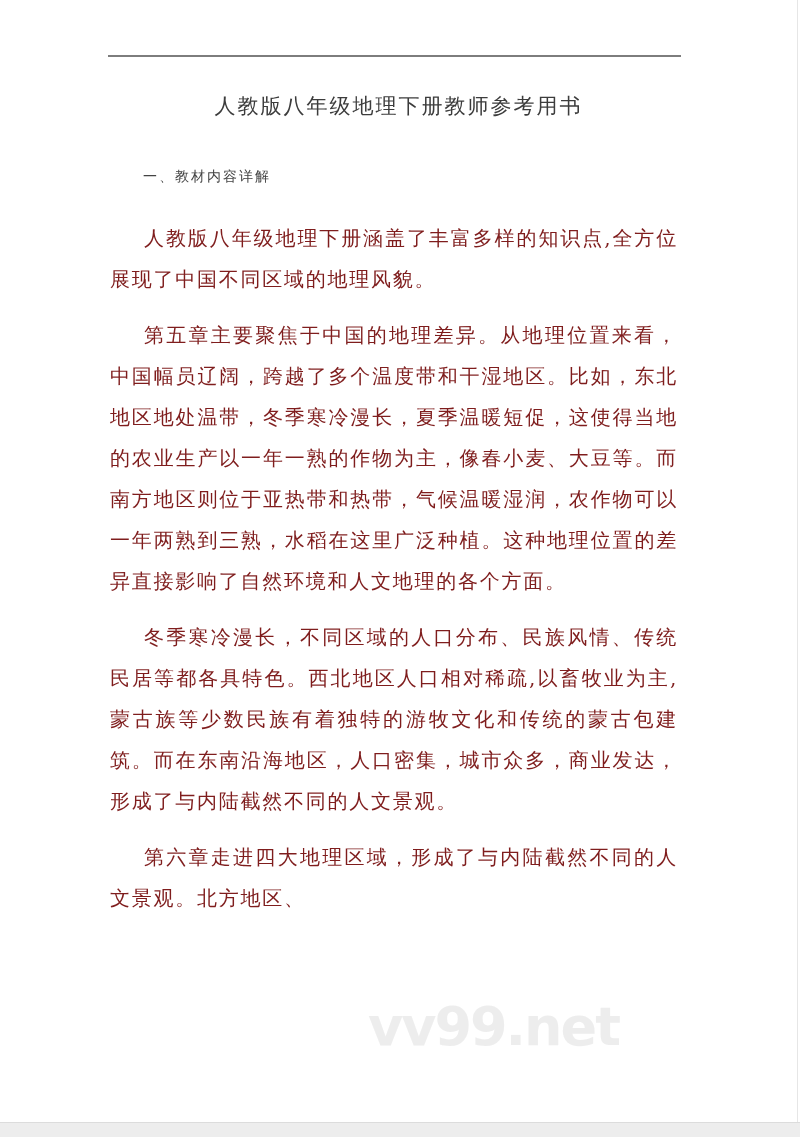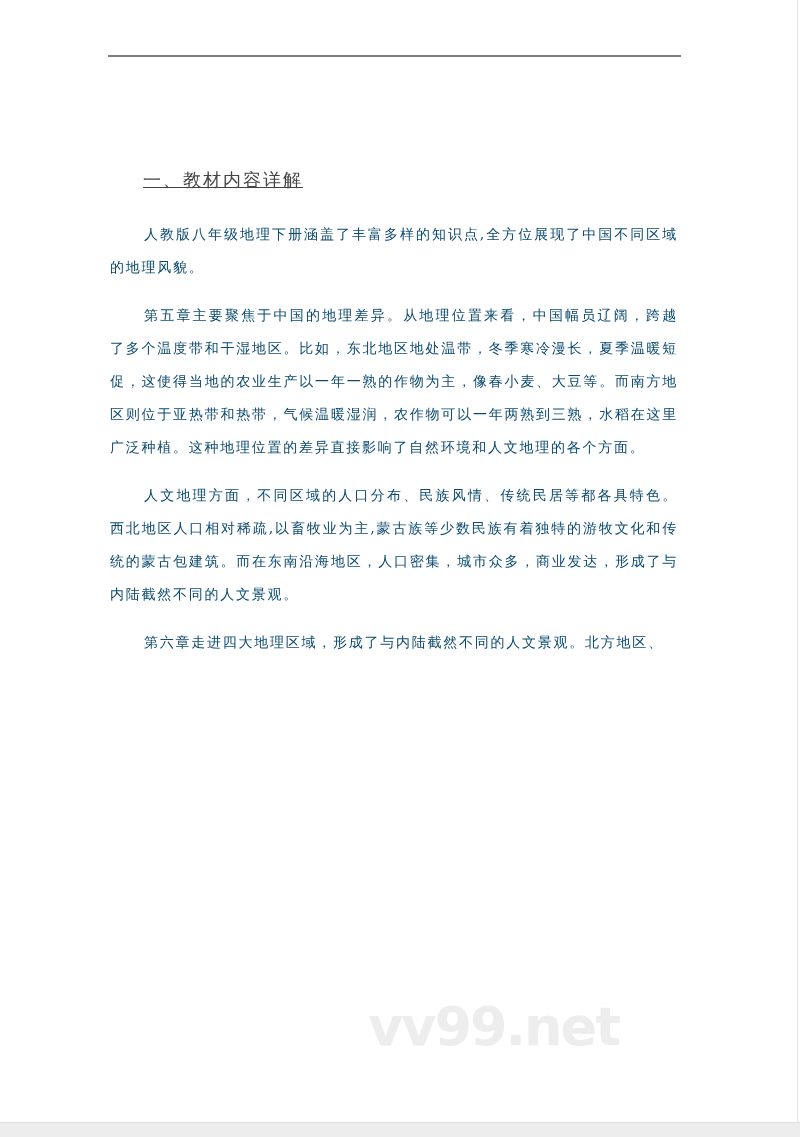--- a/index.html
+++ b/index.html
@@ -16,43 +16,44 @@
     background: #ededed; border-top: 1px solid #dcdcdc;
   }
   .header-rule {
     position: absolute; left: 108px; top: 55px; width: 573px; height: 2px; background: #7d7d7d;
   }
   .doc-title {
     position: absolute; left: 0; width: 797px; top: 92px; text-align: center;
     font-size: 21px; letter-spacing: 2px; color: #3c3c3c;
   }
   .section-heading {
-    position: absolute; left: 143px; top: 168px; font-size: 18px; letter-spacing: 2px; color: #444; text-decoration: underline;
+    position: absolute; left: 143px; top: 168px; font-size: 14px; letter-spacing: 2px; color: #444;
   }
   .content {
     position: absolute; left: 110px; top: 218px; width: 568px;
   }
   .para {
-    margin: 0 0 15px 0; font-size: 14px; line-height: 33px; text-align: justify;
-    text-indent: 34px; letter-spacing: 1.75px; color: #0c4a6e;
+    margin: 0 0 15px 0; font-size: 20px; line-height: 41px; text-align: justify;
+    text-indent: 34px; letter-spacing: 1.75px; color: #7f1d1d;
   }
   .watermark {
     position: absolute; left: 368px; top: 995px; font-family: "DejaVu Sans", "Liberation Sans", sans-serif;
     font-weight: bold; font-size: 54px; letter-spacing: -2px; color: #ececec; opacity: 0.9;
     pointer-events: none; z-index: 0;
   }
   .content, .doc-title, .section-heading { z-index: 1; }
 </style>
 </head>
 <body>
 
 <div class="page">
   <div class="header-rule"></div>
+  <div class="doc-title">人教版八年级地理下册教师参考用书</div>
   <div class="section-heading">一、教材内容详解</div>
   <div class="content">
     <p class="para">人教版八年级地理下册涵盖了丰富多样的知识点,全方位展现了中国不同区域的地理风貌。</p>
     <p class="para">第五章主要聚焦于中国的地理差异。从地理位置来看，中国幅员辽阔，跨越了多个温度带和干湿地区。比如，东北地区地处温带，冬季寒冷漫长，夏季温暖短促，这使得当地的农业生产以一年一熟的作物为主，像春小麦、大豆等。而南方地区则位于亚热带和热带，气候温暖湿润，农作物可以一年两熟到三熟，水稻在这里广泛种植。这种地理位置的差异直接影响了自然环境和人文地理的各个方面。</p>
-    <p class="para">人文地理方面，不同区域的人口分布、民族风情、传统民居等都各具特色。西北地区人口相对稀疏,以畜牧业为主,蒙古族等少数民族有着独特的游牧文化和传统的蒙古包建筑。而在东南沿海地区，人口密集，城市众多，商业发达，形成了与内陆截然不同的人文景观。</p>
+    <p class="para">冬季寒冷漫长，不同区域的人口分布、民族风情、传统民居等都各具特色。西北地区人口相对稀疏,以畜牧业为主,蒙古族等少数民族有着独特的游牧文化和传统的蒙古包建筑。而在东南沿海地区，人口密集，城市众多，商业发达，形成了与内陆截然不同的人文景观。</p>
     <p class="para">第六章走进四大地理区域，形成了与内陆截然不同的人文景观。北方地区、</p>
   </div>
   <div class="watermark">vv99.net</div>
 </div>
 <div class="bottom-strip"></div>
 
 </body></html>

